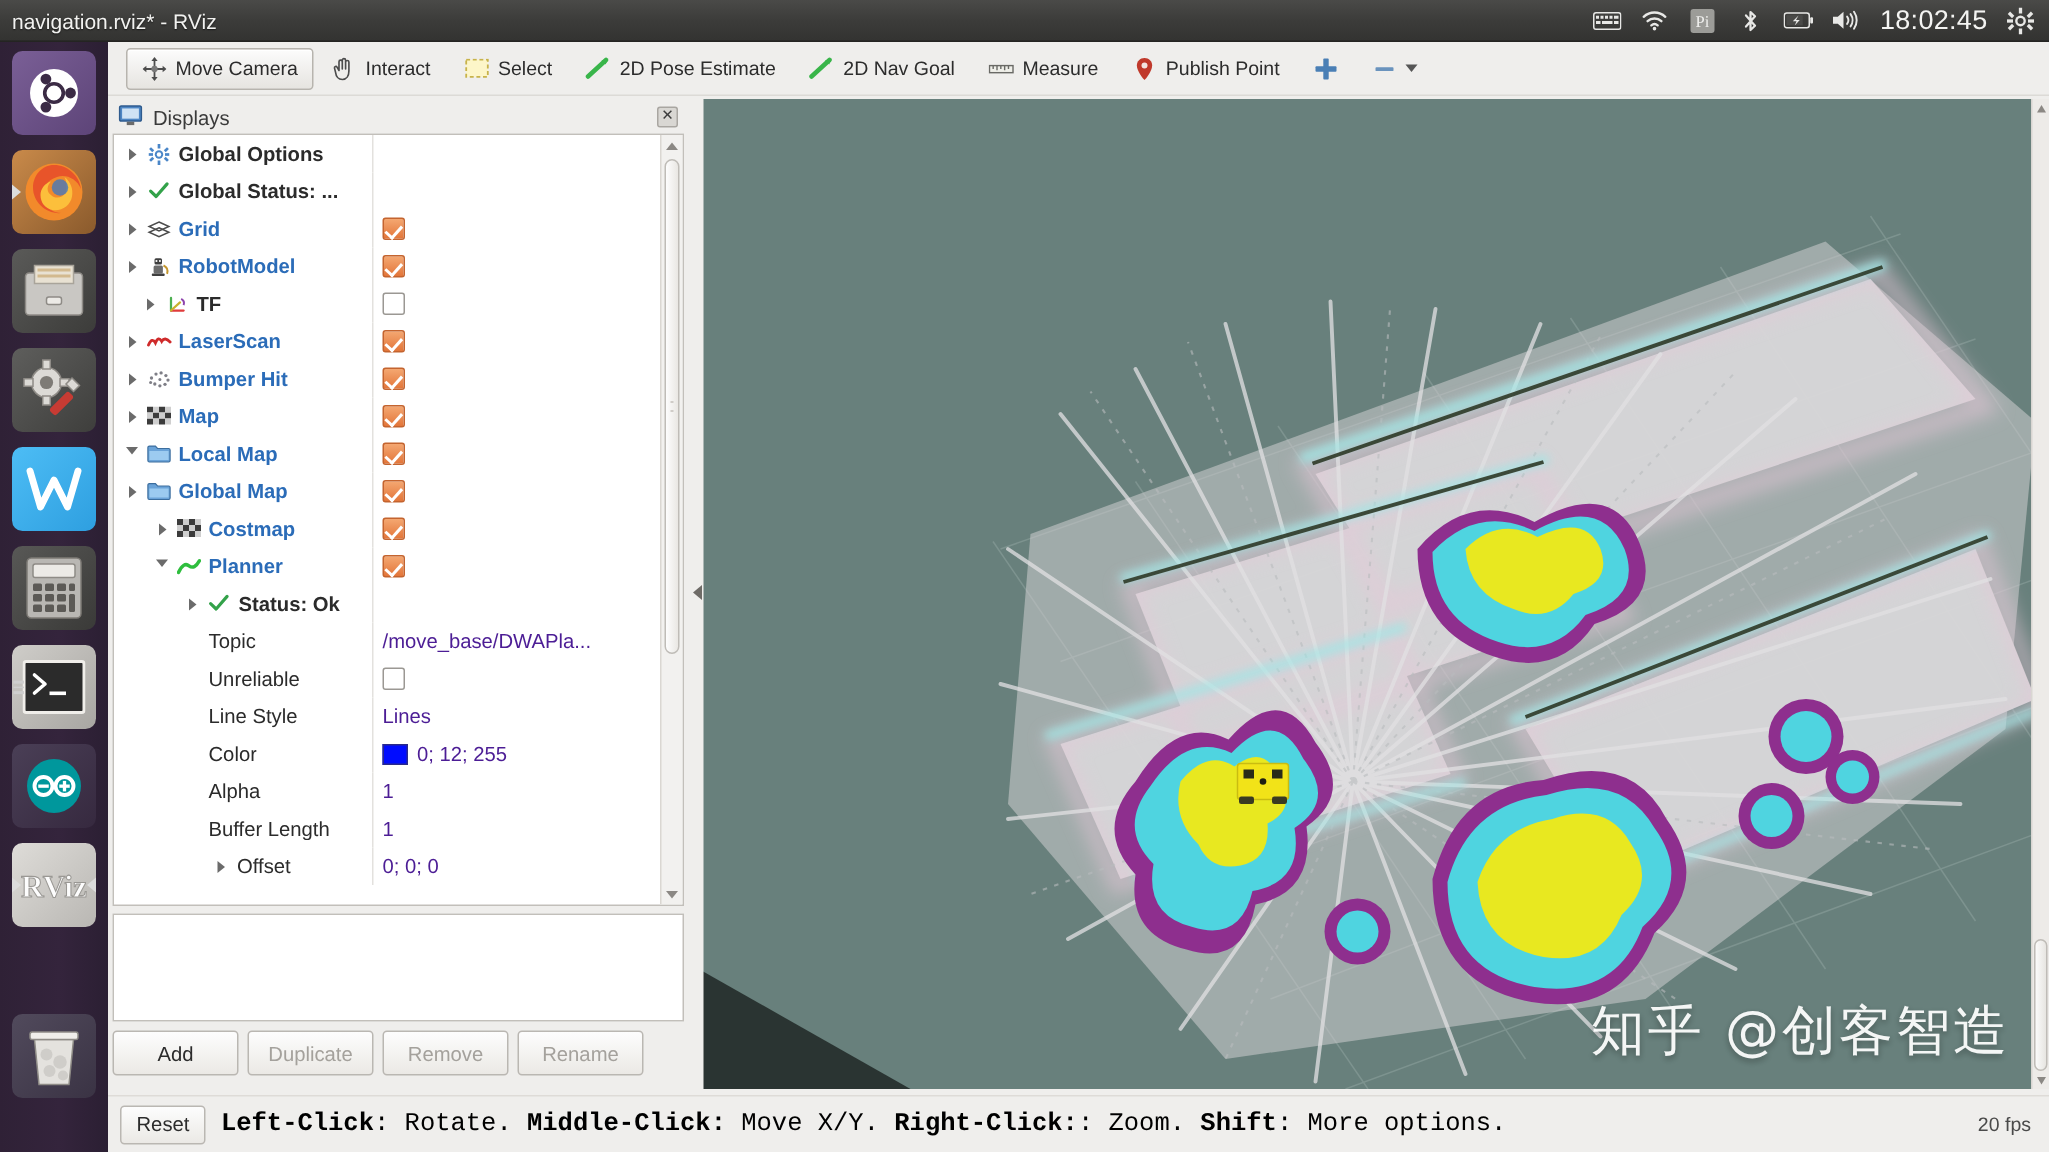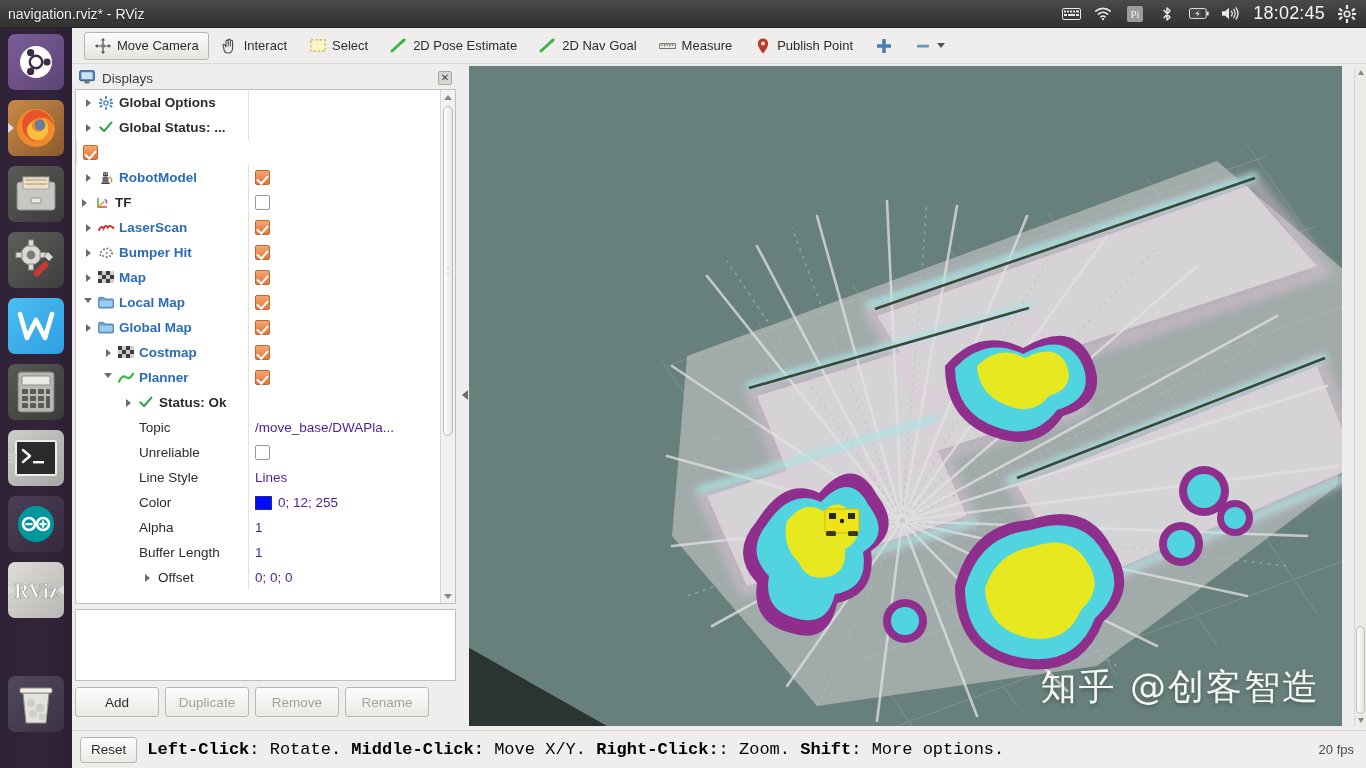--- a/index.html
+++ b/index.html
@@ -148,21 +148,21 @@
   }
   .dbtn.dim { color: #a4a19c; text-align: center; }
 
   
   .splitter { position: absolute; left: 388px; top: 0; width: 9px; height: 662px; background: #efeeec;
               display:flex; align-items:center; justify-content:center; }
   .splitter i { width:0;height:0;border-top:5px solid transparent;border-bottom:5px solid transparent;border-right:6px solid #6e6b67; }
 
   
   .view3d {
-    position: absolute; left: 385px; top: 2px; right: 24px; height: 660px;
+    position: absolute; left: 385px; top: 2px; right: 4px; height: 660px;
     background: #0f172a; overflow: hidden;
   }
   .scrollright {
     position: absolute; right: 0; top: 2px; width: 12px; height: 660px; background: #edebe8;
     border-left: 1px solid #d9d6d2;
   }
   .scrollright .arw { height: 12px; display:flex;align-items:center;justify-content:center; }
   .scrollright .arw i { width:0;height:0;border-left:3.5px solid transparent;border-right:3.5px solid transparent; }
   .scrollright .arw.up i { border-bottom: 5px solid #8b8884; }
   .scrollright .arw.dn i { border-top: 5px solid #8b8884; }
@@ -695,20 +695,34 @@
                   <span class="titem-ico">
                     <svg width="14" height="13" viewBox="0 0 14 13">
                       <path d="M1.4 6.4 L5.1 10 L12.4 1.6" fill="none" stroke="#33a24a" stroke-width="2.1" stroke-linecap="round" stroke-linejoin="round"></path>
                     </svg>
                   </span>
                   <span class="tlabel dark bold">Global Status: ...</span>
                 </div>
                 <div class="rcol"></div>
               </div>
               <div class="row">
+                <div class="lcol" style="padding-left: 4px;">
+                  <span class="arrow">
+                    <i></i>
+                  </span>
+                  <span class="titem-ico">
+                    <svg width="16" height="12" viewBox="0 0 16 12">
+                      <g fill="none" stroke="#4c4c4c" stroke-width="1">
+                        <path d="M8 1 L14.6 4 L8 7 L1.4 4z"></path>
+                        <path d="M8 4.8 L14.6 7.8 L8 10.8 L1.4 7.8z"></path>
+                      </g>
+                    </svg>
+                  </span>
+                  <span class="tlabel blue">Grid</span>
+                </div>
                 <div class="rcol">
                   <span class="chk on"></span>
                 </div>
               </div>
               <div class="row">
                 <div class="lcol" style="padding-left: 4px;">
                   <span class="arrow">
                     <i></i>
                   </span>
                   <span class="titem-ico">
@@ -721,21 +735,21 @@
                       <rect x="2.2" y="11.4" width="8.6" height="1.6" rx=".6" fill="#3f3f3f"></rect>
                     </svg>
                   </span>
                   <span class="tlabel blue">RobotModel</span>
                 </div>
                 <div class="rcol">
                   <span class="chk on"></span>
                 </div>
               </div>
               <div class="row">
-                <div class="lcol" style="padding-left: 0;">
+                <div class="lcol" style="padding-left: 16px;">
                   <span class="arrow">
                     <i></i>
                   </span>
                   <span class="titem-ico">
                     <svg width="15" height="14" viewBox="0 0 15 14">
                       <g stroke-width="1.5" fill="none" stroke-linecap="round">
                         <path d="M3 11 L3 2.6" stroke="#4caf50"></path>
                         <path d="M3 11 L11.4 11" stroke="#e03b3b"></path>
                         <path d="M3 11 L9 5.6" stroke="#c9b12e"></path>
                       </g>

